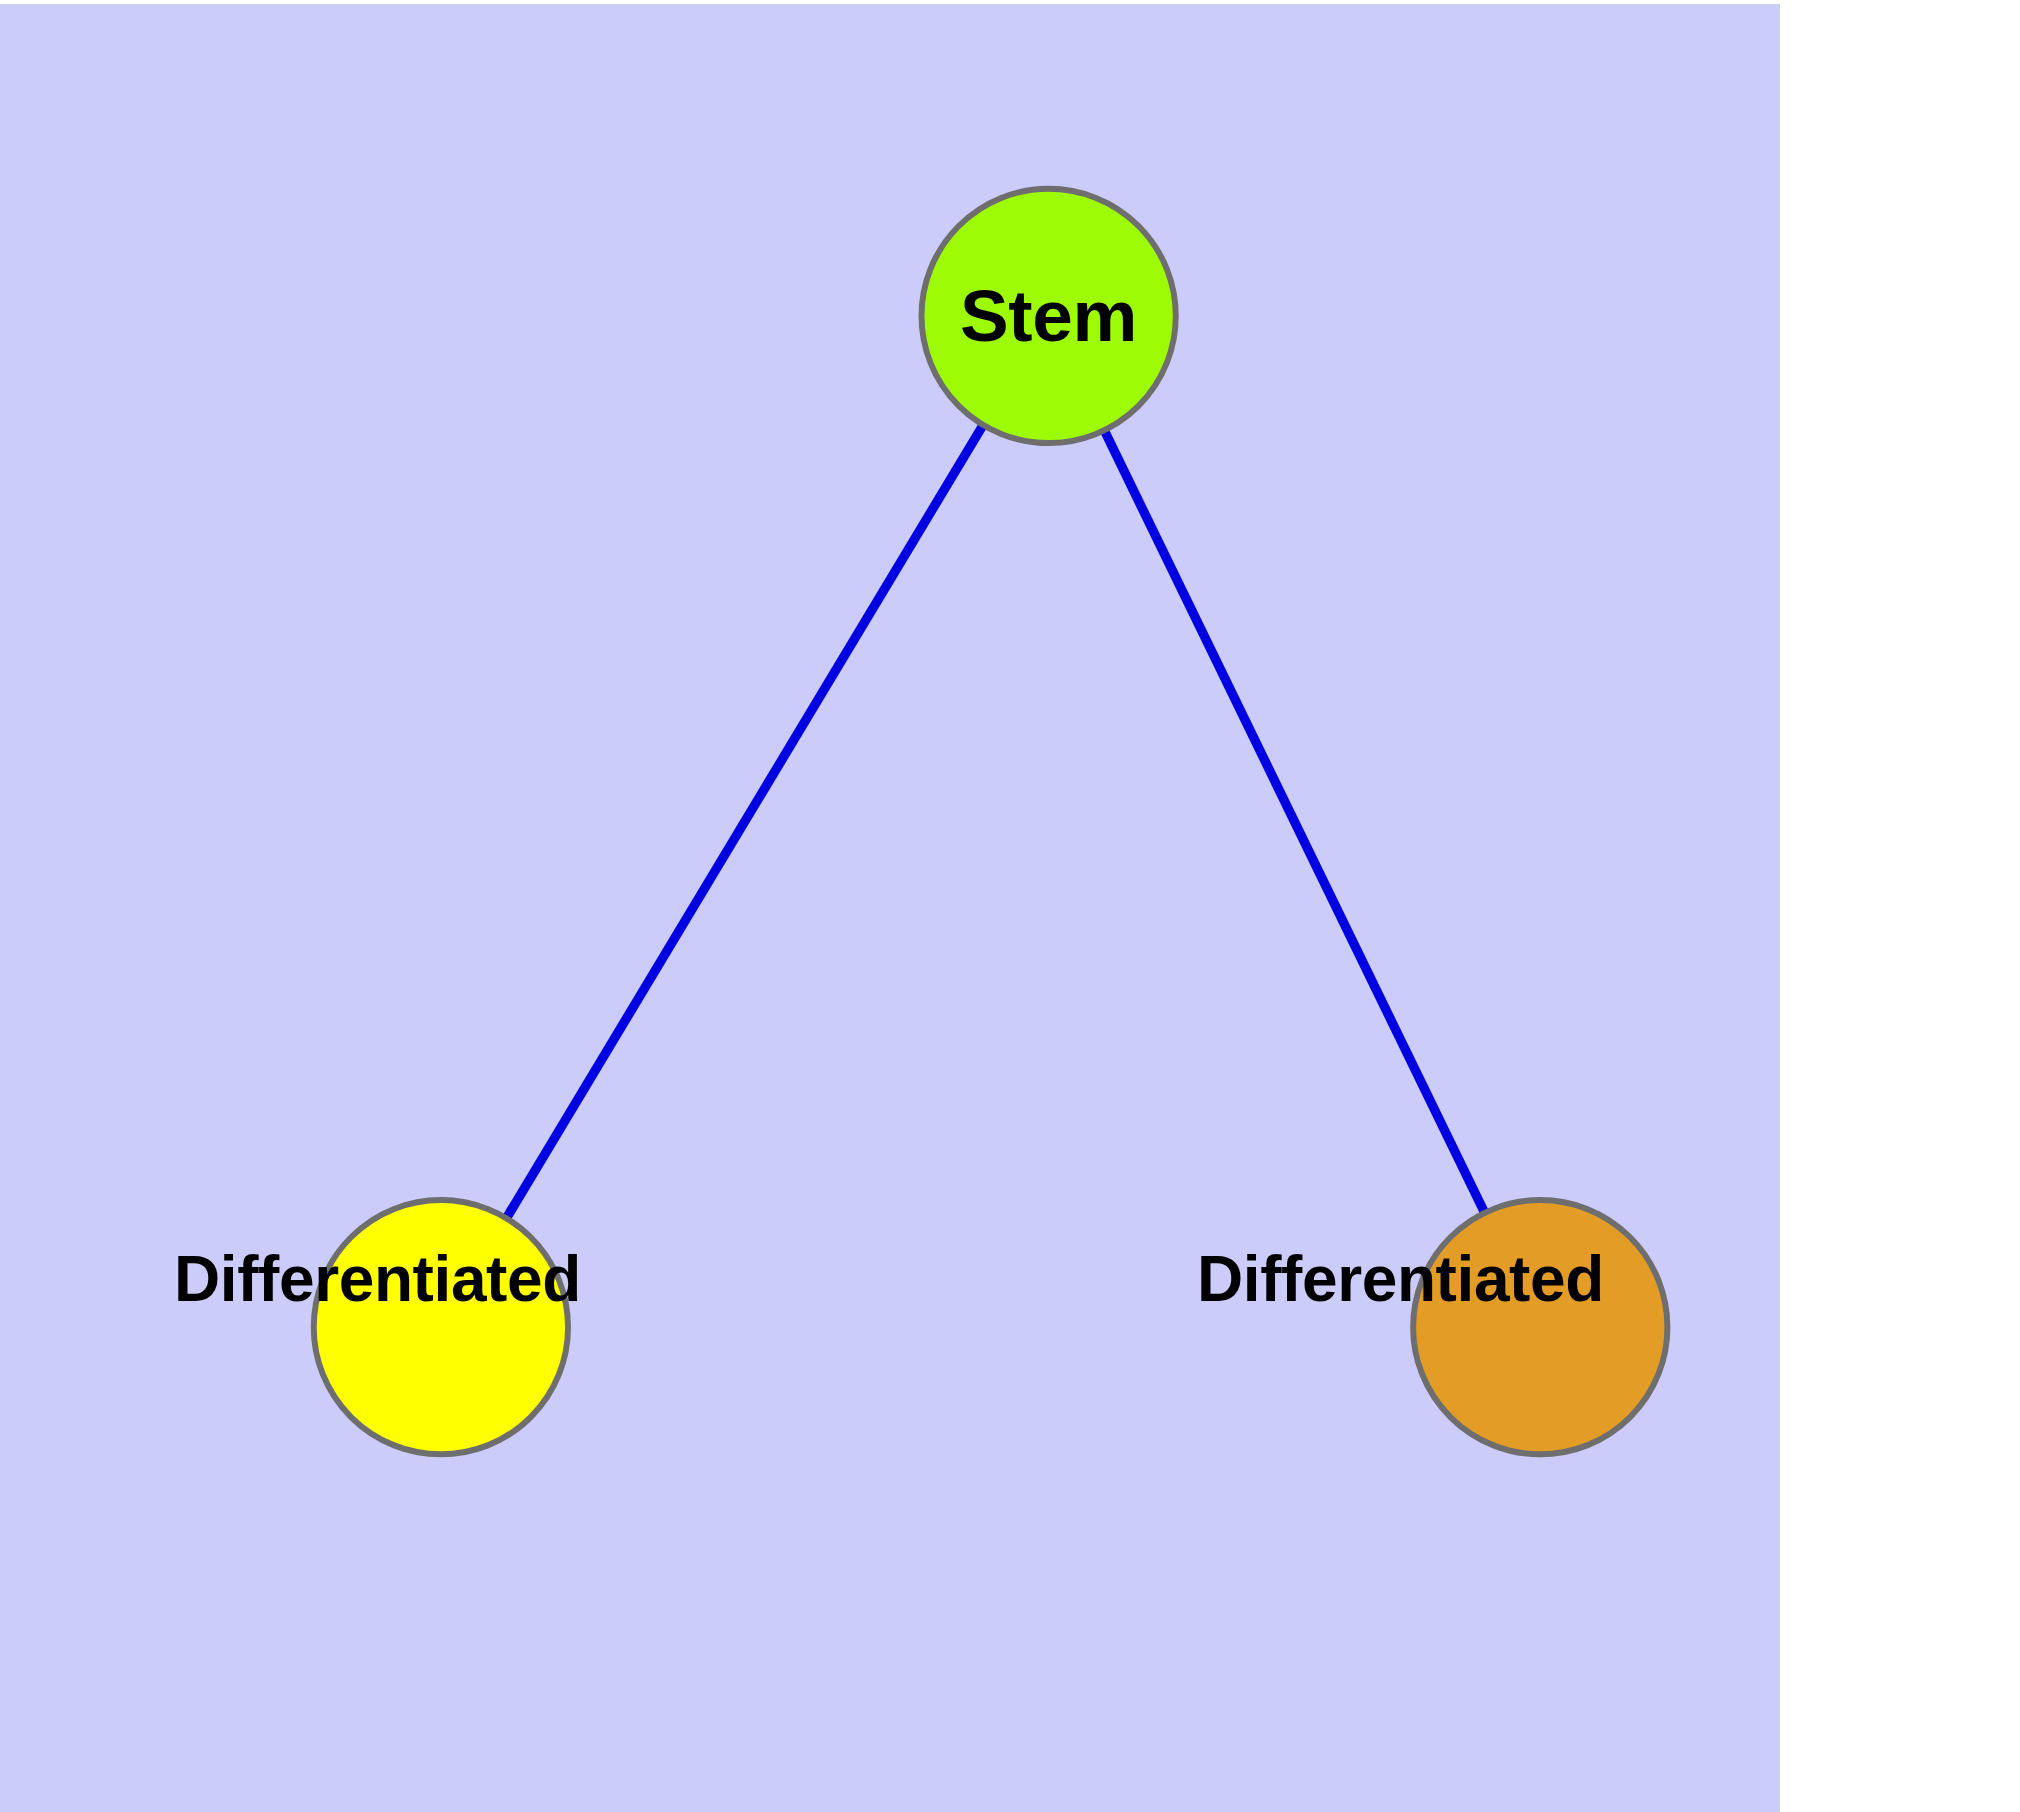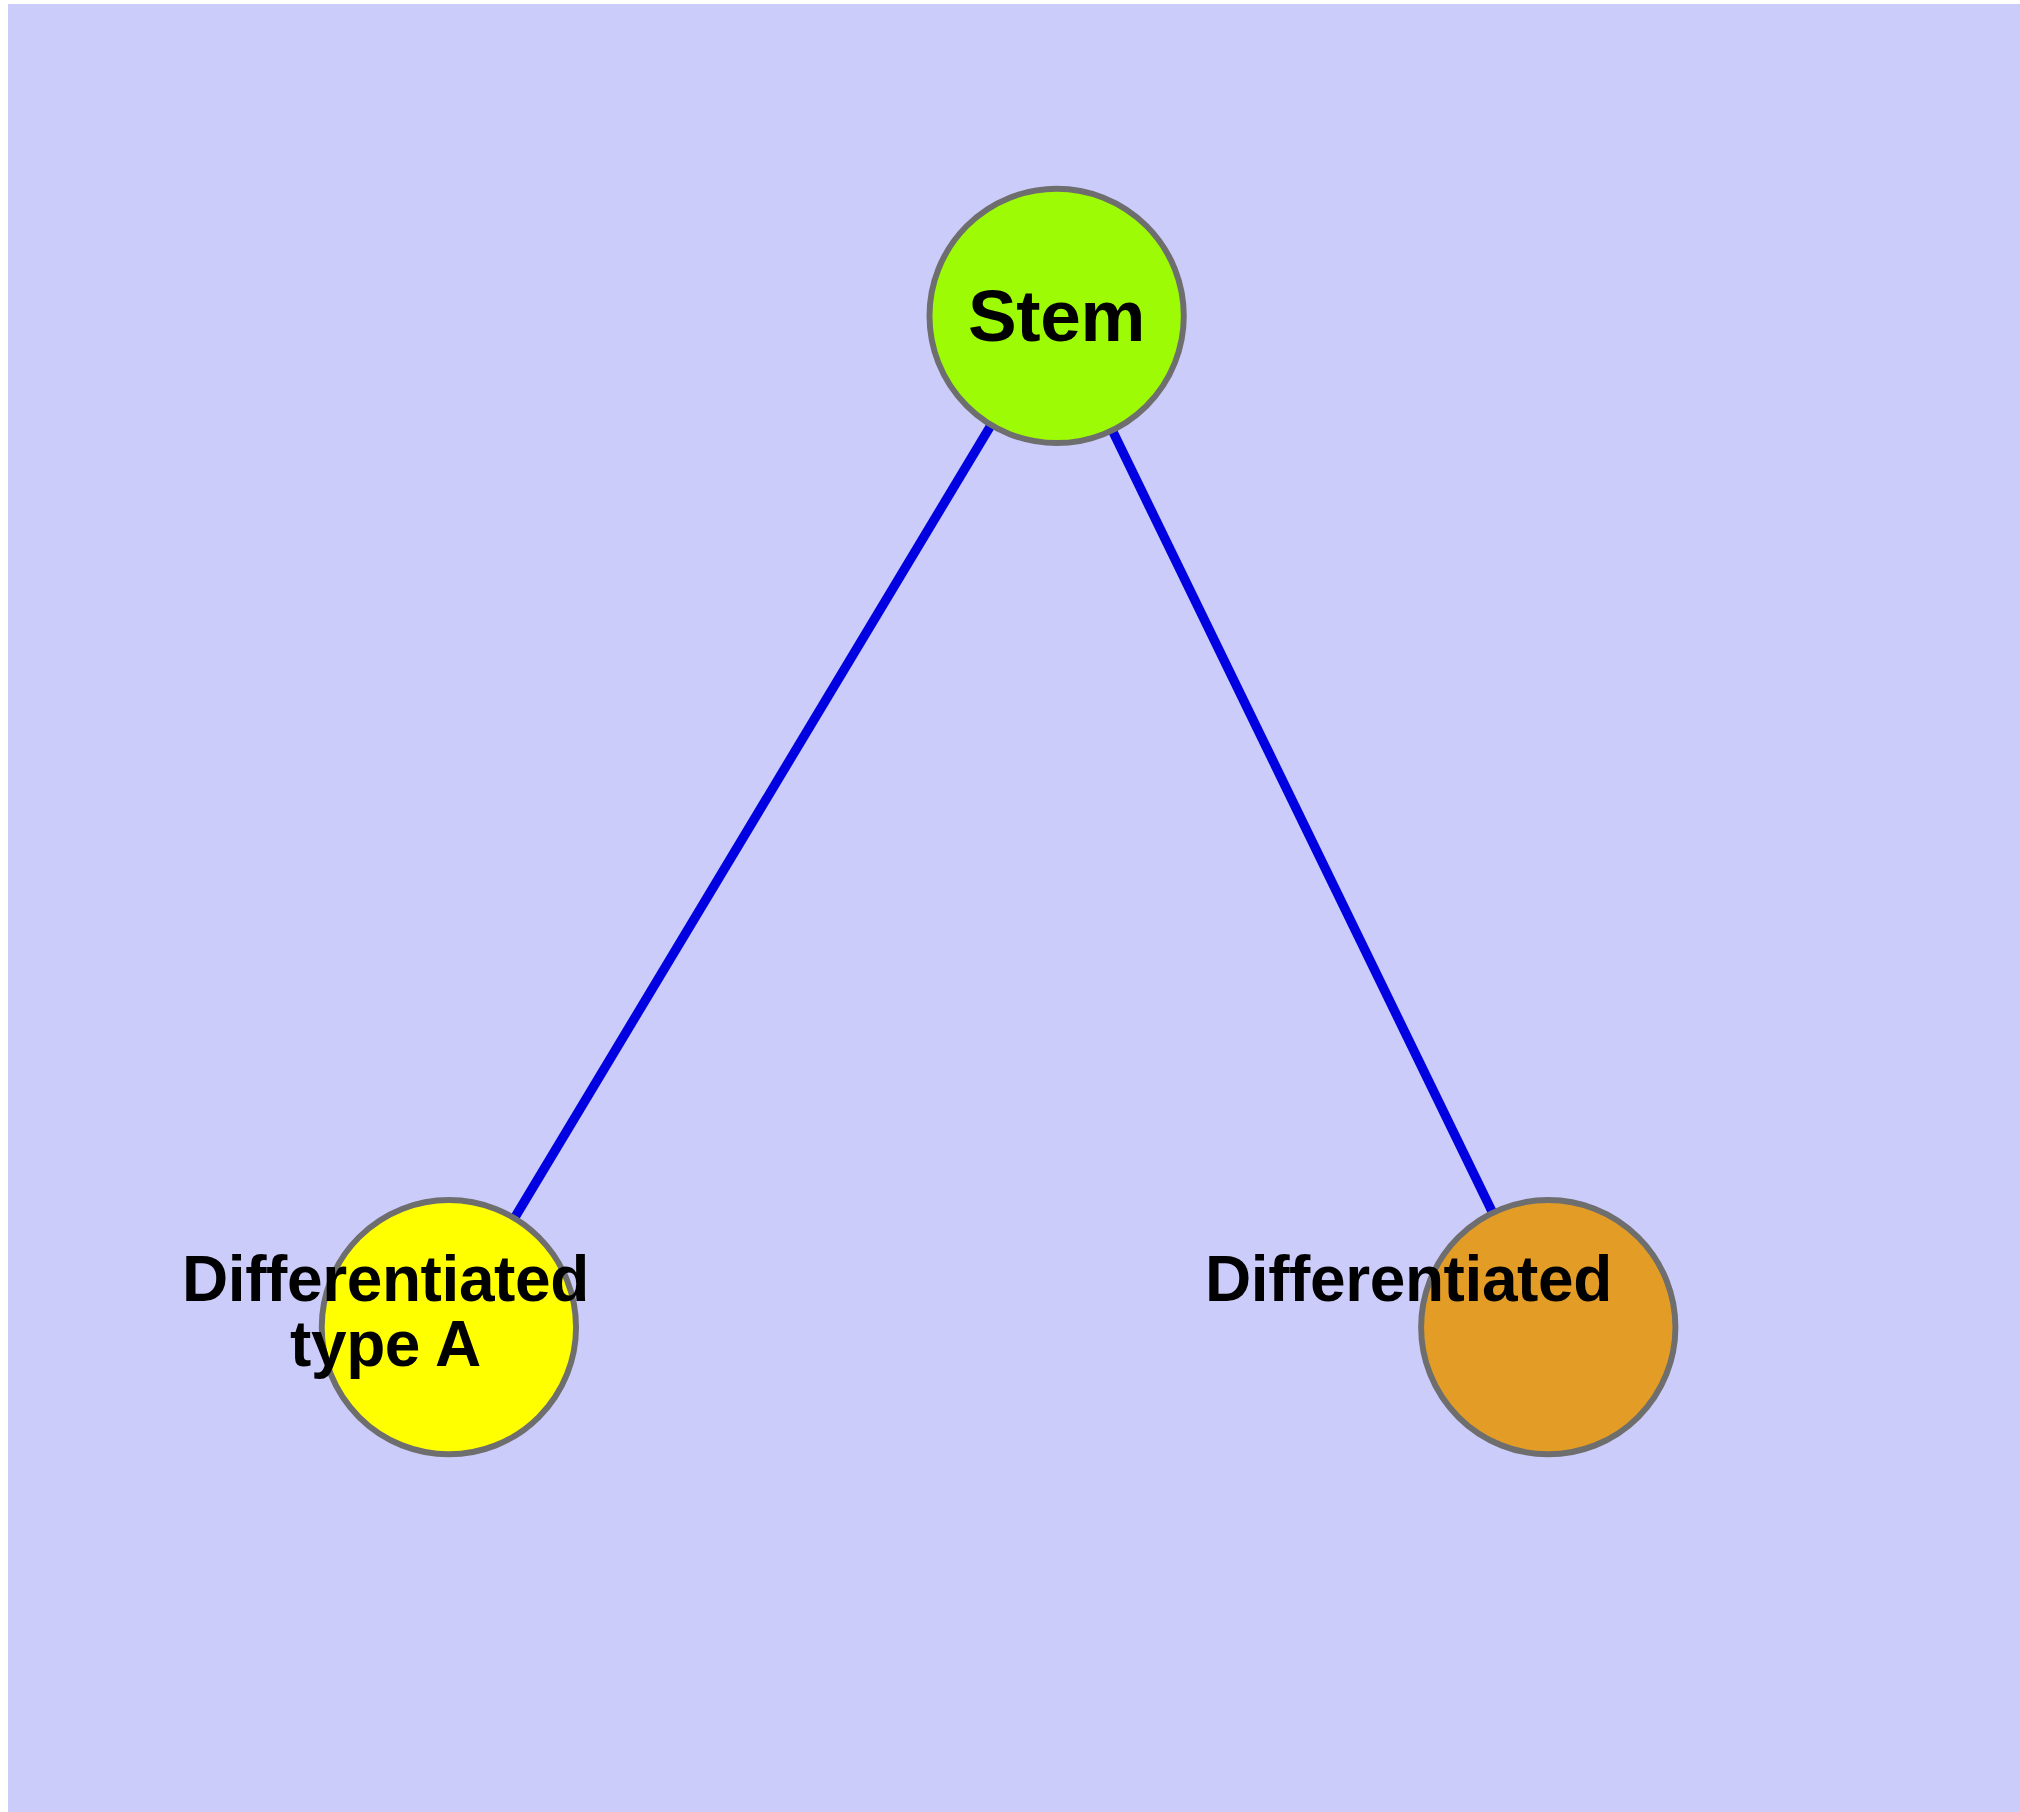--- a/index.html
+++ b/index.html
@@ -11,23 +11,23 @@
   #canvas {
     position: relative;
     width: 2021px;
     height: 1812px;
     background: #ffffff;
     overflow: hidden;
     font-family: "Liberation Sans", "DejaVu Sans", sans-serif;
   }
   #plot-area {
     position: absolute;
-    left: 8px;
+    left: 0;
     top: 4.2px;
-    width: 2012px;
+    width: 1780px;
     height: 1808px;
     background: #ccccfa;
   }
   #graph-svg {
     position: absolute;
     left: 0;
     top: 0;
     width: 2021px;
     height: 1808px;
     display: block;
@@ -68,19 +68,19 @@
         </g>
       <g id="node-layer">
           <circle cx="1237" cy="368" r="150" fill="#9efb06" stroke="#6e6e6e" stroke-width="7" class="graph-node-circle"></circle>
           <circle cx="520" cy="1561" r="150" fill="#ffff00" stroke="#6e6e6e" stroke-width="7" class="graph-node-circle"></circle>
           <circle cx="1817" cy="1561" r="150" fill="#e39d27" stroke="#6e6e6e" stroke-width="7" class="graph-node-circle"></circle>
         </g>
     </svg>
 
     <div id="label-layer">
         <div class="node-label single" style="color: rgb(0, 0, 0); left: 960px; top: 275px;"><div>Stem</div></div>
-        <div class="node-label double" style="color: rgb(0, 0, 0); left: 174px; top: 1243px;"><div>Differentiated</div><div>type A</div></div>
+        <div class="node-label double" style="color: rgb(0, 0, 0); left: 174px; top: 1243px;"><div>Differentiated</div></div>
         <div class="node-label double" style="color: rgb(0, 0, 0); left: 1197px; top: 1243px;"><div>Differentiated</div></div>
       </div>
 
   </div>
 </div>
 
 
 </body></html>

